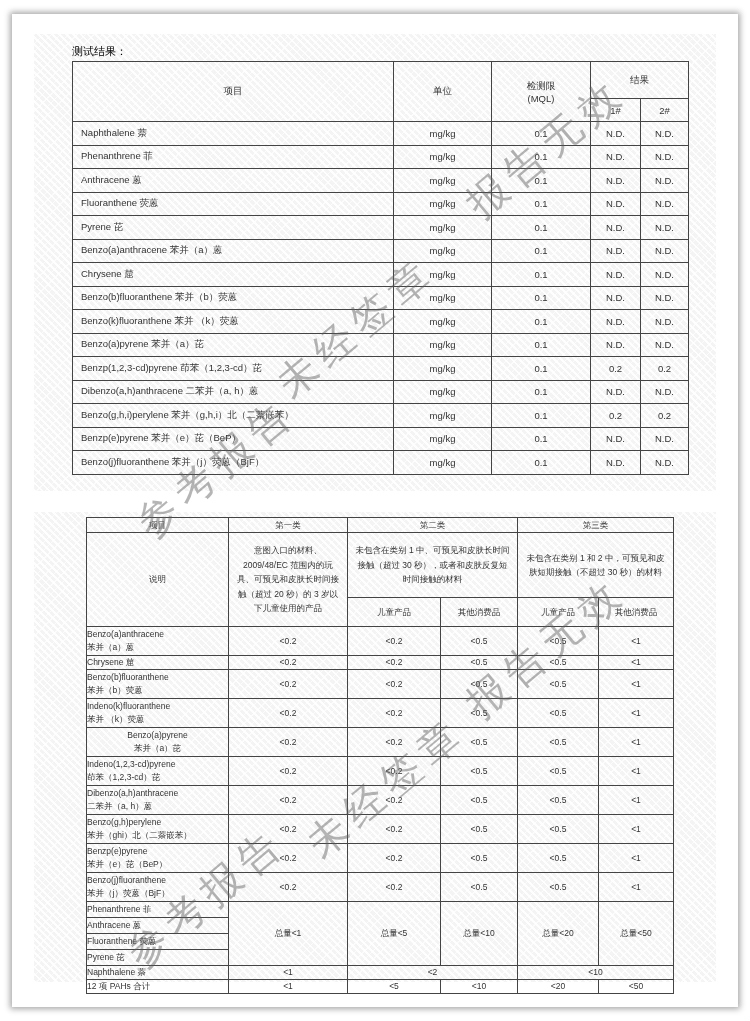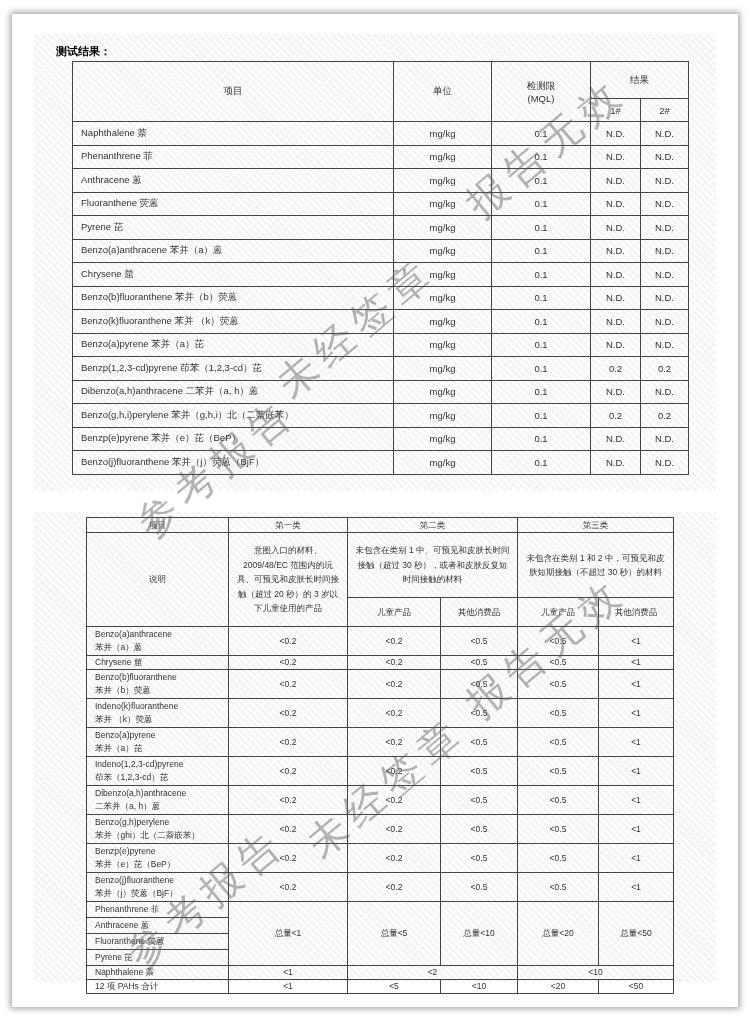--- a/index.html
+++ b/index.html
@@ -13,33 +13,33 @@
   }
   .hatch {
     background-color: #f4f4f4;
     background-image:
       repeating-linear-gradient(45deg, rgba(255,255,255,0.95) 0 2px, transparent 2px 5px),
       repeating-linear-gradient(-45deg, rgba(255,255,255,0.7) 0 1px, transparent 1px 6px);
   }
   .panel1 { position: absolute; left: 34px; top: 34px; width: 682px; height: 457px; }
   .panel2 { position: absolute; left: 34px; top: 512px; width: 682px; height: 470px; }
   .heading {
-    position: absolute; left: 56px; top: 44px; font-size: 11px; font-weight: bold; color: #000;
+    position: absolute; left: 72px; top: 44px; font-size: 11px; font-weight: normal; color: #000;
     font-family: "DejaVu Sans", sans-serif;
   }
   table { border-collapse: collapse; position: absolute; table-layout: fixed; }
   td { border: 1.5px solid #444; padding: 0; font-size: 9.5px; color: #333; text-align: center; vertical-align: middle; }
   #t1 { left: 72px; top: 61px; width: 616px; }
   #t1 td.name { text-align: left; padding-left: 8px; }
   #t1 tr.h1 td { height: 36px; }
   #t1 tr.h2 td { height: 22px; }
   #t1 tr.r td { height: 22.5px; }
   #t2 { left: 86px; top: 517px; width: 587px; }
   #t2 td { font-size: 8.5px; line-height: 13px; }
-  #t2 td.name { text-align: left; padding-left: 8px; line-height: 13px; }
+  #t2 td.name { text-align: left; padding-left: 0; line-height: 13px; }
   #t2 td.desc { padding: 2px 6px; font-size: 8.5px; line-height: 14.5px; }
   .wm {
     position: absolute; font-size: 40px; color: rgba(90,90,90,0.45); letter-spacing: 8px;
     transform: rotate(-40deg); white-space: nowrap; pointer-events: none;
     font-family: "DejaVu Sans", sans-serif; font-weight: 300;
   }
 </style>
 </head>
 <body>
 
@@ -248,21 +248,21 @@
           <div>Indeno(k)fluoranthene</div>
           <div>苯并 （k）荧蒽</div>
         </td>
         <td>&lt;0.2</td>
         <td>&lt;0.2</td>
         <td>&lt;0.5</td>
         <td>&lt;0.5</td>
         <td>&lt;1</td>
       </tr>
       <tr>
-        <td class="name" style="height: 28px;">
+        <td class="name" style="height: 28px; text-align: center;">
           <div>Benzo(a)pyrene</div>
           <div>苯并（a）芘</div>
         </td>
         <td>&lt;0.2</td>
         <td>&lt;0.2</td>
         <td>&lt;0.5</td>
         <td>&lt;0.5</td>
         <td>&lt;1</td>
       </tr>
       <tr>

